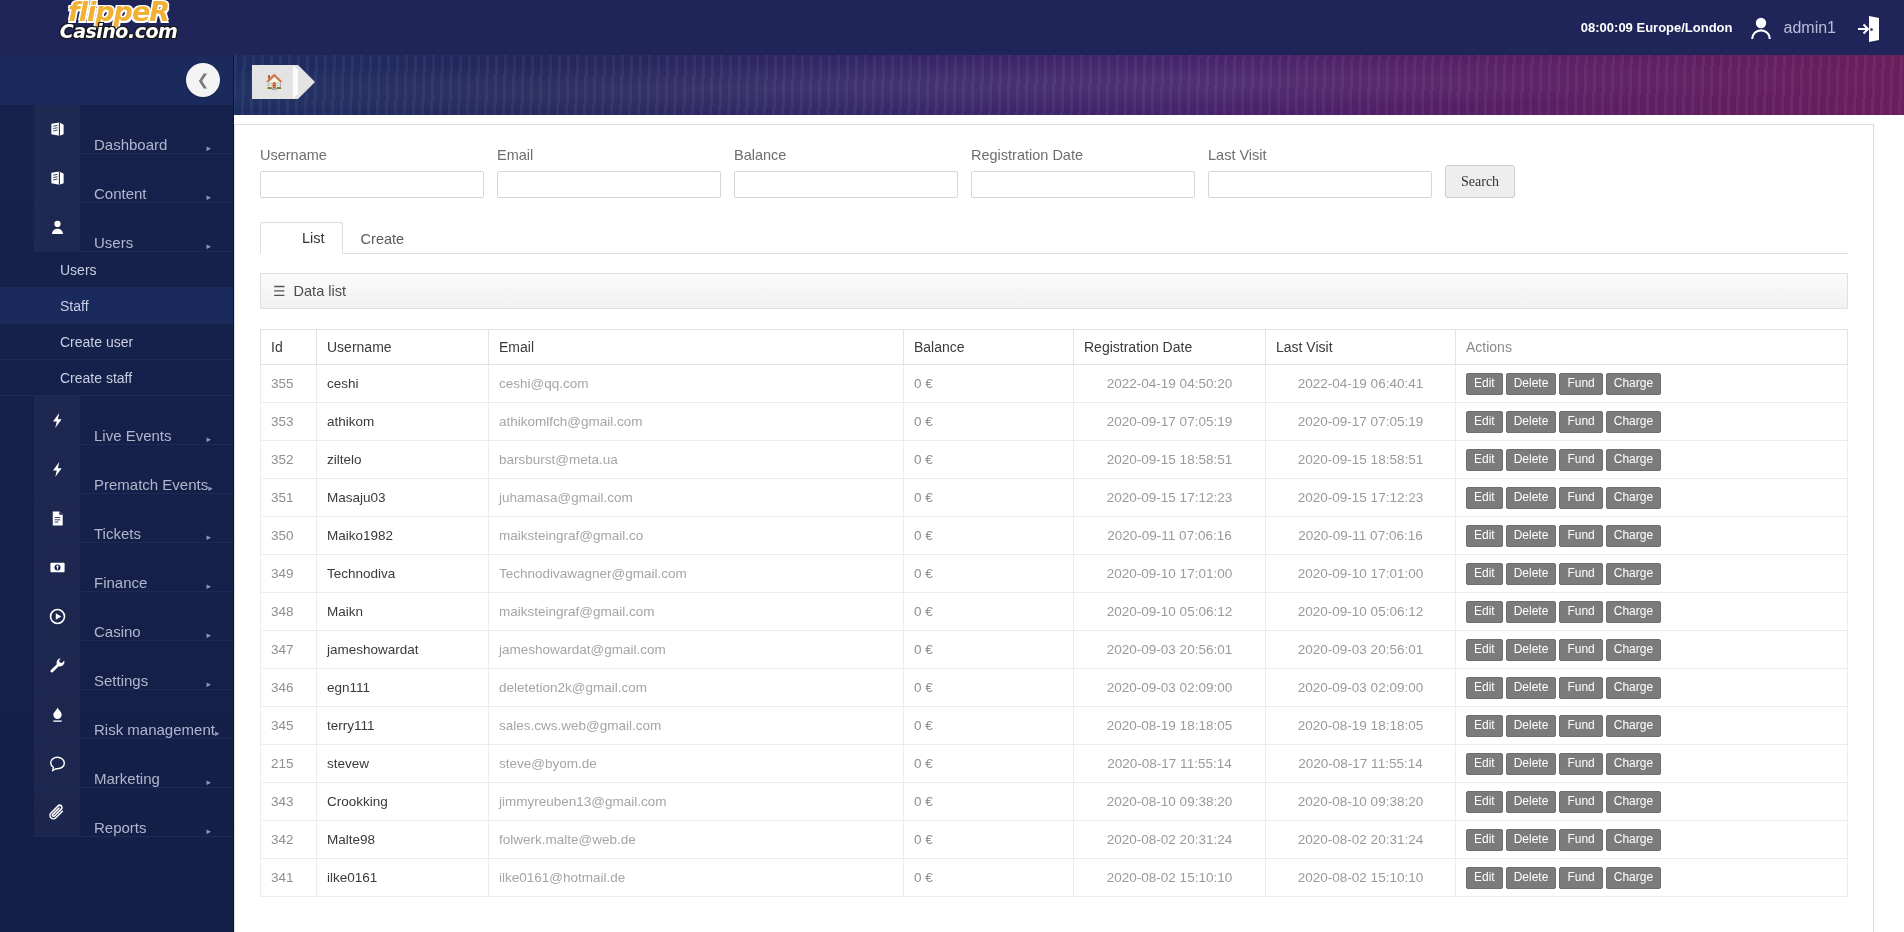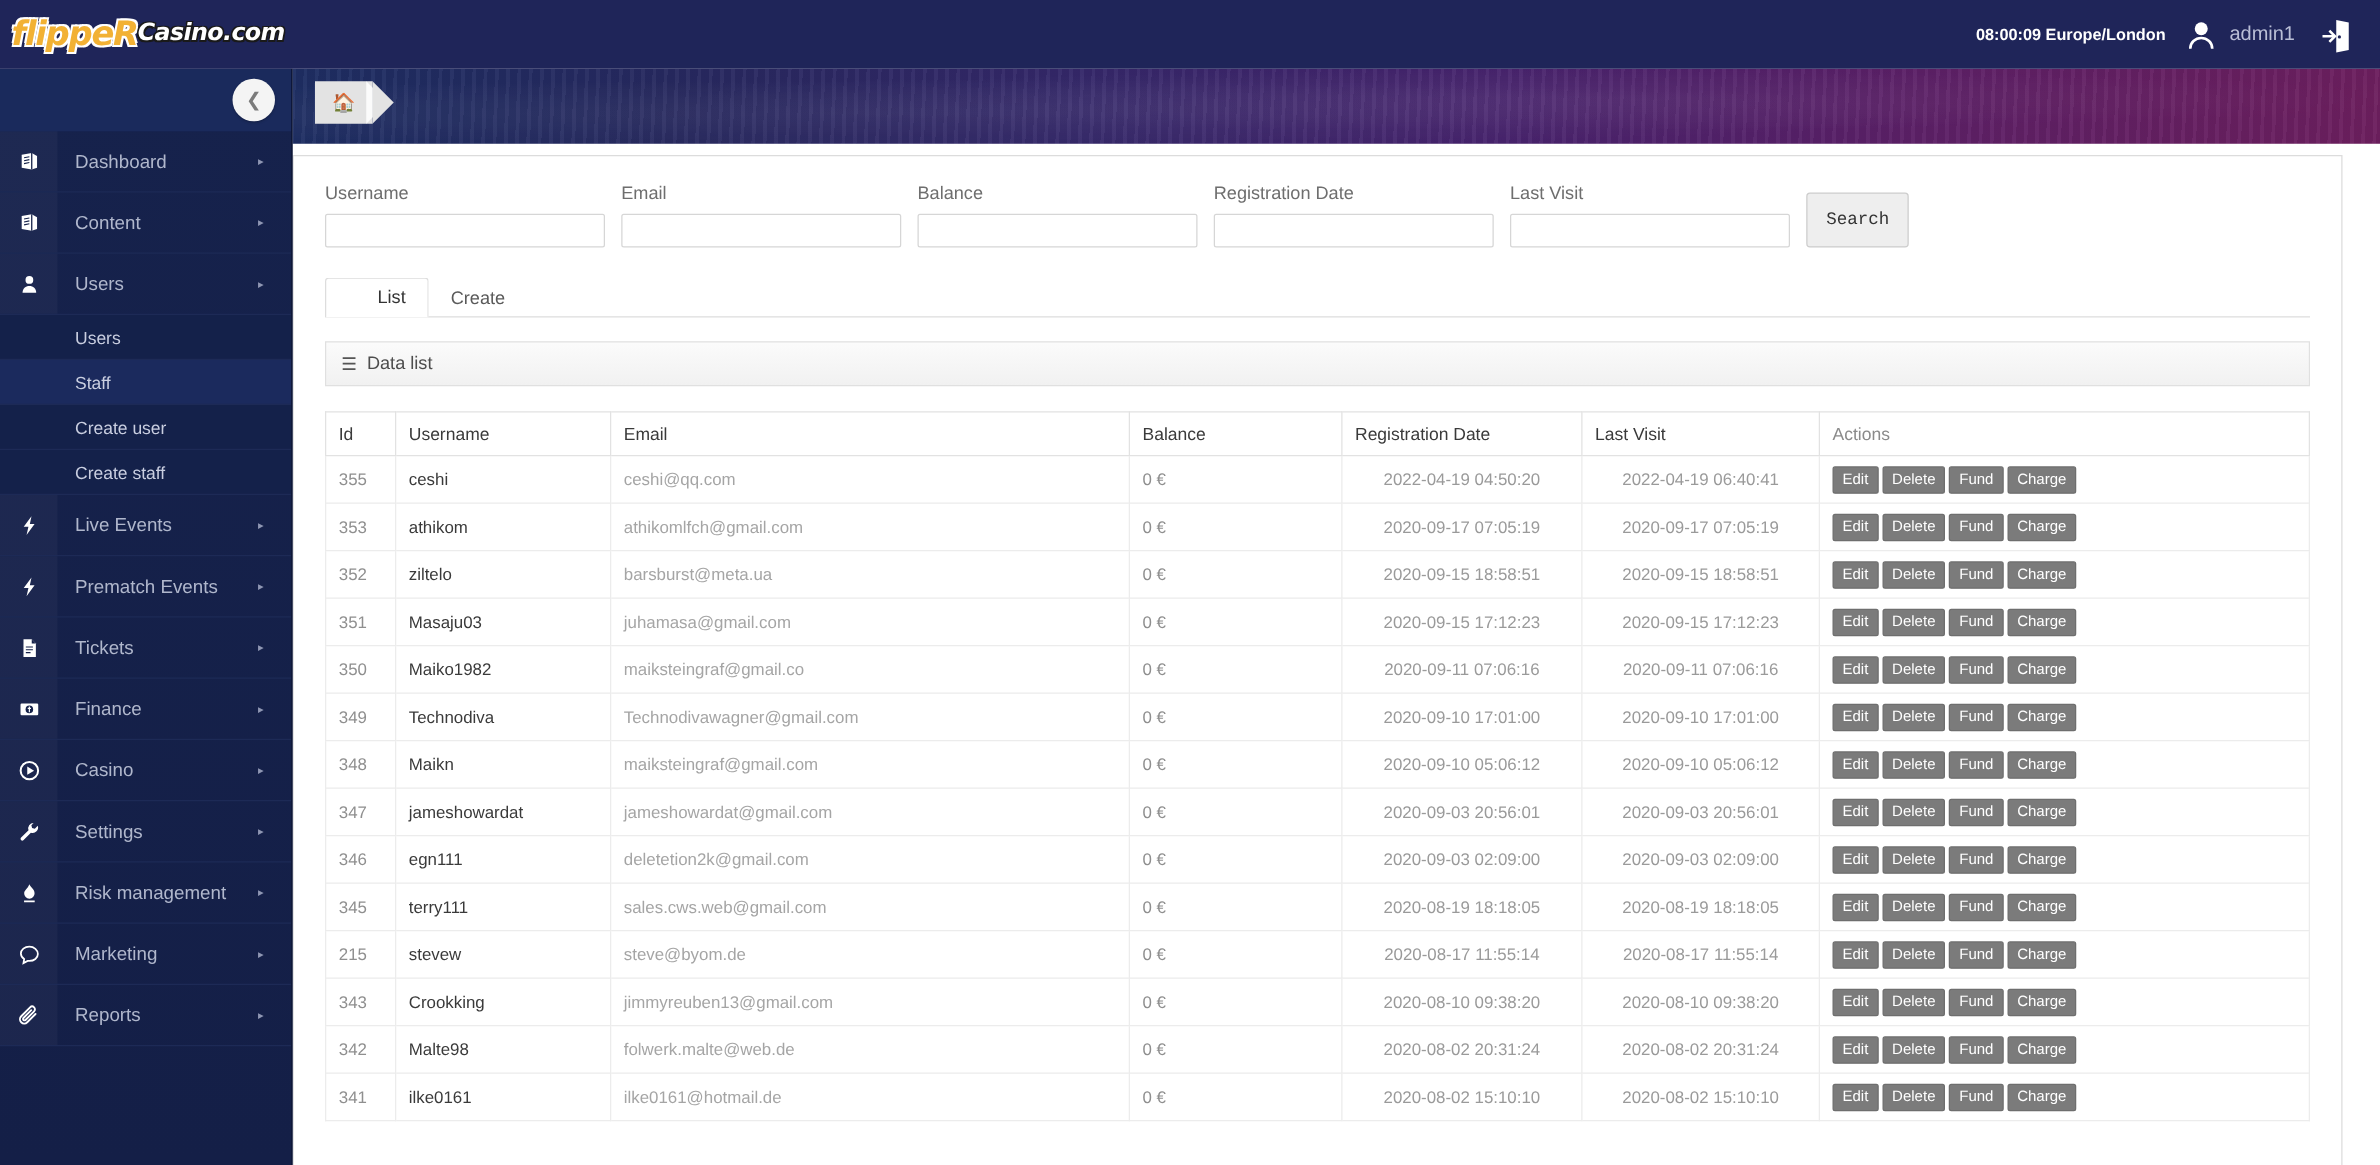--- a/index.html
+++ b/index.html
@@ -15,22 +15,22 @@
   
   .topbar {
     position: absolute; top: 0; left: 0;
     width: 1904px; height: 55px;
     background: #1f2559;
     display: flex; align-items: center;
     z-index: 40;
   }
   .brand {
     width: 234px; height: 55px;
-    display: flex; flex-direction: row;
-    align-items: center; justify-content: center;
+    display: flex; flex-direction: column;
+    align-items: center; 
     padding-left: 3px;
   }
   .brand-line1 {
     font-family: "DejaVu Sans", sans-serif;
     font-weight: bold; font-style: italic;
     font-size: 27px; line-height: 24px;
     color: #f2b134;
     letter-spacing: -1px;
     text-shadow: -1.5px -1.5px 0 #fff, 1.5px -1.5px 0 #fff, -1.5px 1.5px 0 #fff, 1.5px 1.5px 0 #fff, 0 0 3px #00000055;
   }
@@ -64,25 +64,26 @@
     position: absolute; top: 55px; left: 0;
     width: 234px; height: 877px;
     background: #152149;
     background-image: linear-gradient(180deg,#16224c 0%, #141f47 100%);
     z-index: 30;
     overflow: hidden;
     border-right: 1px solid #0d1433;
   }
   .sb-spacer { height: 50px; background: #1a2a5c; }
   .sb-item {
-    display: flex; align-items: center;
+    display: flex; align-items: flex-end;
     height: 49px;
     border-bottom: 1px solid #1d2a56;
     cursor: pointer;
     position: relative;
+    margin-left: 34px;
   }
   .sb-icon {
     width: 46px; min-width: 46px;
     display: flex; align-items: center; justify-content: center;
     color: #ffffff;
     background: rgba(255,255,255,0.035);
     align-self: stretch;
   }
   .sb-icon svg { display: block; }
   .sb-label {
@@ -188,26 +189,26 @@
     border-radius: 2px; font-size: 13px; padding: 0 6px;
     font-family: "Liberation Sans", sans-serif;
     outline: none; color: #444;
   }
   .w-username { width: 224px; }
   .w-email { width: 224px; }
   .w-balance { width: 224px; }
   .w-regdate { width: 224px; }
   .w-lastvisit { width: 224px; }
   .search-btn {
-    height: 44px; padding: 0 15px;
+    height: 33px; padding: 0 15px;
     background: #eeeeee;
     border: 1px solid #cccccc;
     border-radius: 3px;
     font-size: 14px; color: #333;
-    font-family: Liberation Mono, monospace;
+    font-family: Liberation Serif, serif;
     cursor: pointer;
     margin-bottom: 0px;
   }
 
   
   .tabs {
     display: flex; align-items: flex-end;
     margin-top: 23px;
     border-bottom: 1px solid #dddddd;
     height: 33px;

